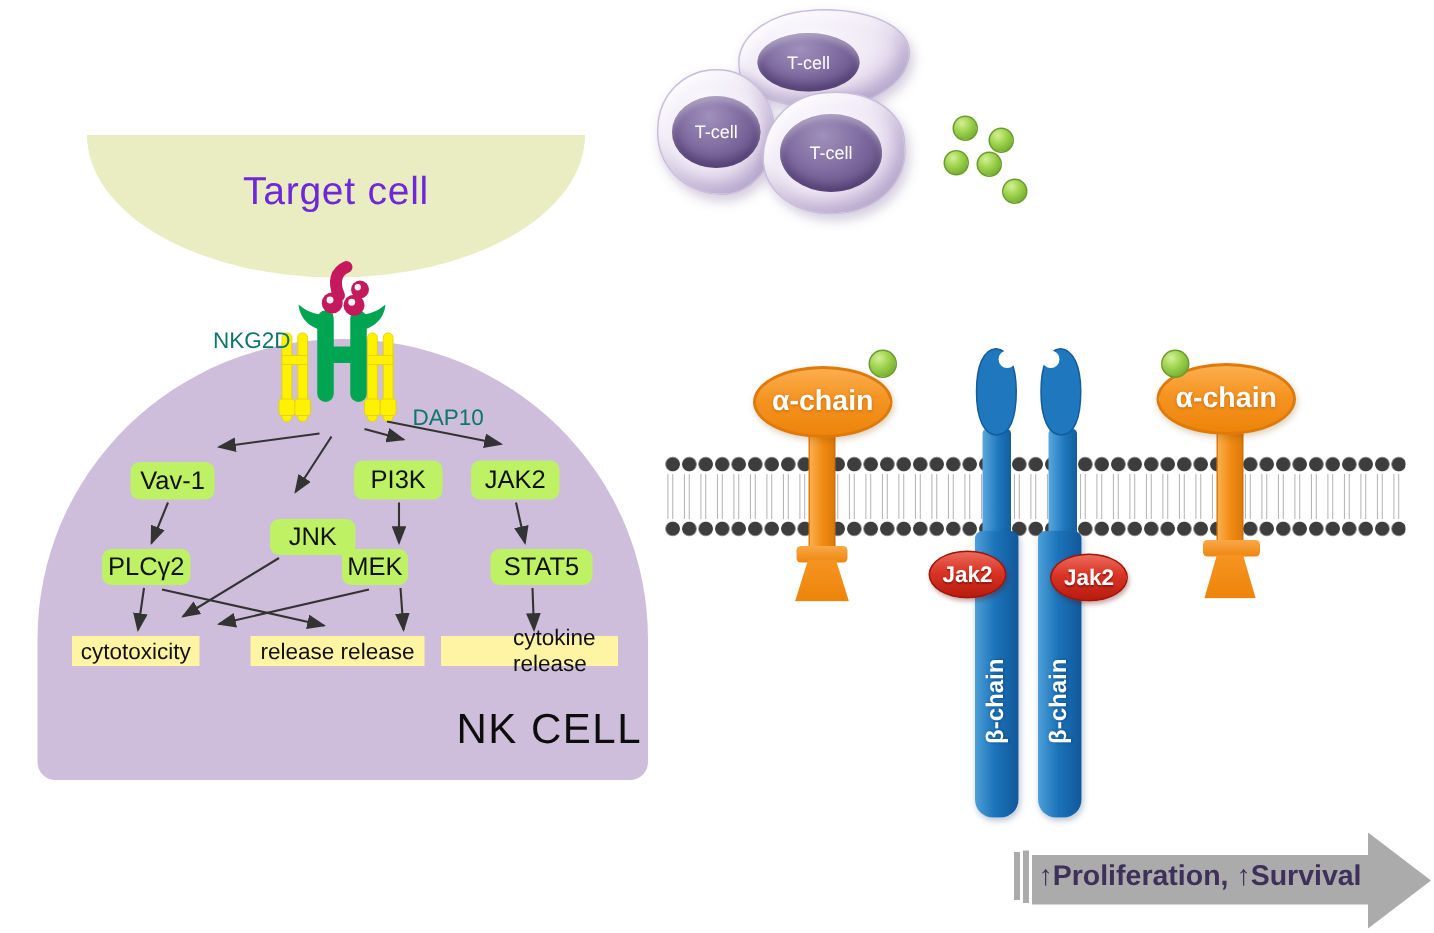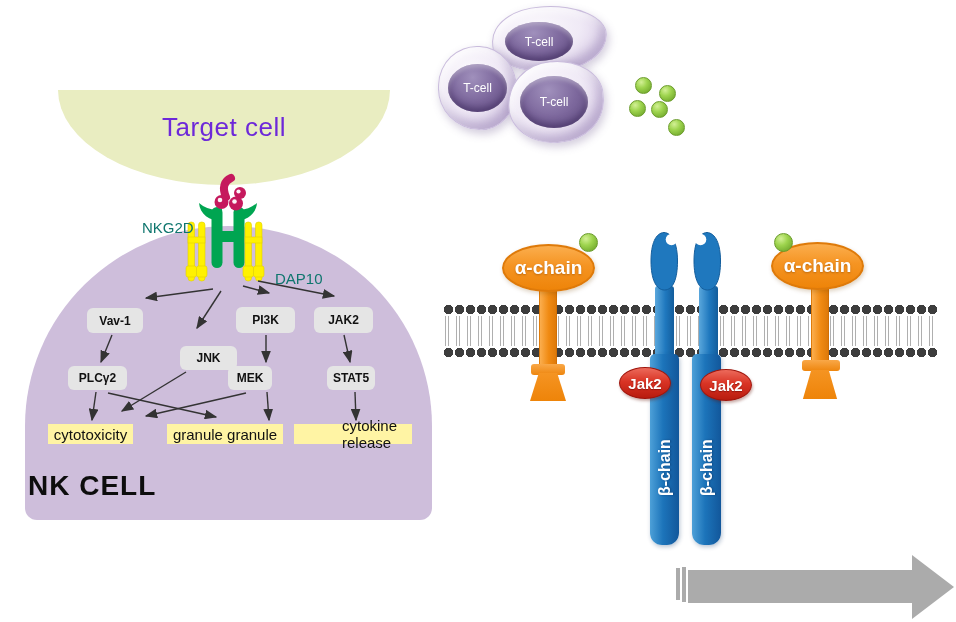--- a/index.html
+++ b/index.html
@@ -7,27 +7,27 @@
           font-family:"Liberation Sans","DejaVu Sans",sans-serif;}
   .abs{position:absolute;box-sizing:border-box;}
 
   
   .target-cell{left:58px;top:90px;width:332px;height:95px;background:#E9EDC1;
     border-radius:0 0 50% 50% / 0 0 100% 100%;z-index:1;
     display:flex;justify-content:center;align-items:flex-start;padding-top:22px;}
   .target-cell span{font-size:26px;color:#6d28d9;letter-spacing:.5px;}
   .nk-dome{left:25px;top:226px;width:407px;height:294px;background:#CEBEDB;
     border-radius:50% 50% 12px 12px / 68% 68% 12px 12px;z-index:1;}
-  .nk-title{left:28px;top:470px;width:400px;text-align:left;font-size:28px;color:#0d0d0d;
-    letter-spacing:1px;z-index:3;font-weight:bold;}
+  .nk-title{left:28px;top:470px;width:400px;text-align:right;font-size:28px;color:#0d0d0d;
+    letter-spacing:1px;z-index:3;}
   .rec-label{font-size:15px;color:#0f766e;z-index:3;margin-top:22px;}
   .lbl-nkg2d{left:142px;top:197px;}
   .lbl-dap10{left:275px;top:248px;text-align:center;}
-  .node-box{background:#e5e5e5;border-radius:6px;color:#111;font-size:12px;z-index:3;
-    display:flex;align-items:center;justify-content:center;font-weight:bold;}
+  .node-box{background:#bef264;border-radius:6px;color:#111;font-size:17px;z-index:3;
+    display:flex;align-items:center;justify-content:center;}
   .out-box{background:#FFF4A4;color:#111;font-size:15px;z-index:3;
     display:flex;align-items:center;justify-content:center;}
 
   
   .membrane{left:443px;top:303px;width:494px;height:56px;z-index:1;
     background-image:
       radial-gradient(circle at 5.5px 6.5px,#3D3D3D 4.5px,rgba(0,0,0,0) 5px),
       radial-gradient(circle at 5.5px 6.5px,#3D3D3D 4.5px,rgba(0,0,0,0) 5px),
       repeating-linear-gradient(90deg,rgba(0,0,0,0) 0 2px,#AFAFAF 2px 2.8px,rgba(0,0,0,0) 2.8px 5.2px,#AFAFAF 5.2px 6px,rgba(0,0,0,0) 6px 11px);
     background-size:11px 13px,11px 13px,11px 30px;
@@ -99,24 +99,24 @@
 
   <div class="abs rec-label lbl-nkg2d">NKG2D</div>
   <div class="abs rec-label lbl-dap10">DAP10</div>
 
   <div class="abs node-box" style="left:87px;top:308px;width:56px;height:25px;">Vav-1</div>
   <div class="abs node-box" style="left:180px;top:346px;width:57px;height:24px;">JNK</div>
   <div class="abs node-box" style="left:236px;top:307px;width:59px;height:26px;">PI3K</div>
   <div class="abs node-box" style="left:314px;top:307px;width:59px;height:26px;">JAK2</div>
   <div class="abs node-box" style="left:68px;top:366px;width:59px;height:24px;">PLCγ2</div>
   <div class="abs node-box" style="left:228px;top:366px;width:44px;height:24px;">MEK</div>
-  <div class="abs node-box" style="left:327px;top:366px;width:48px;height:24px;">STAT5</div>
+  <div class="abs node-box" style="left:327px;top:366px;width:68px;height:24px;">STAT5</div>
 
   <div class="abs out-box" style="left:48px;top:424px;width:85px;height:20px;">cytotoxicity</div>
-  <div class="abs out-box" style="left:167px;top:424px;width:116px;height:20px;">granule granule</div>
+  <div class="abs out-box" style="left:167px;top:424px;width:116px;height:20px;">release release</div>
   <div class="abs out-box" style="left:294px;top:424px;width:118px;height:20px;padding-left:48px;">cytokine release</div>
 
   <div class="abs membrane"></div>
 
   <div class="abs a-stem" style="left:539px;top:288px;height:78px;"></div>
   <div class="abs a-collar" style="left:531px;top:364px;width:34px;"></div>
   <div class="abs a-base" style="left:528px;top:373px;width:40px;height:28px;"></div>
   <div class="abs a-ellipse" style="left:502px;top:244px;">
     <span>α-chain</span>
   </div>
@@ -159,20 +159,21 @@
   <div class="abs gball" style="left:635px;top:77px;width:17px;height:17px;"></div>
   <div class="abs gball" style="left:659px;top:85px;width:17px;height:17px;"></div>
   <div class="abs gball" style="left:629px;top:100px;width:17px;height:17px;"></div>
   <div class="abs gball" style="left:651px;top:101px;width:17px;height:17px;"></div>
   <div class="abs gball" style="left:668px;top:119px;width:17px;height:17px;"></div>
 
   <div class="abs oa-tick" style="left:676px;top:568px;height:32px;"></div>
   <div class="abs oa-tick" style="left:682px;top:567px;height:35px;"></div>
   <div class="abs oa-body"></div>
   <div class="abs oa-head"></div>
+  <div class="abs oa-text">↑Proliferation, ↑Survival</div>
 
   <svg class="overlay" width="956" height="622" viewBox="0 0 956 622">
     <defs>
       <marker id="ah" markerWidth="9" markerHeight="7" refX="8" refY="3.5" orient="auto">
         <path d="M0,0 L9,3.5 L0,7 Z" fill="#333"></path>
       </marker>
     </defs>
 
     <g>
       <path d="M 222,209 C 214,211 206,209 199,203 C 200,214 209,221 222,221 Z" fill="#00A551"></path>

